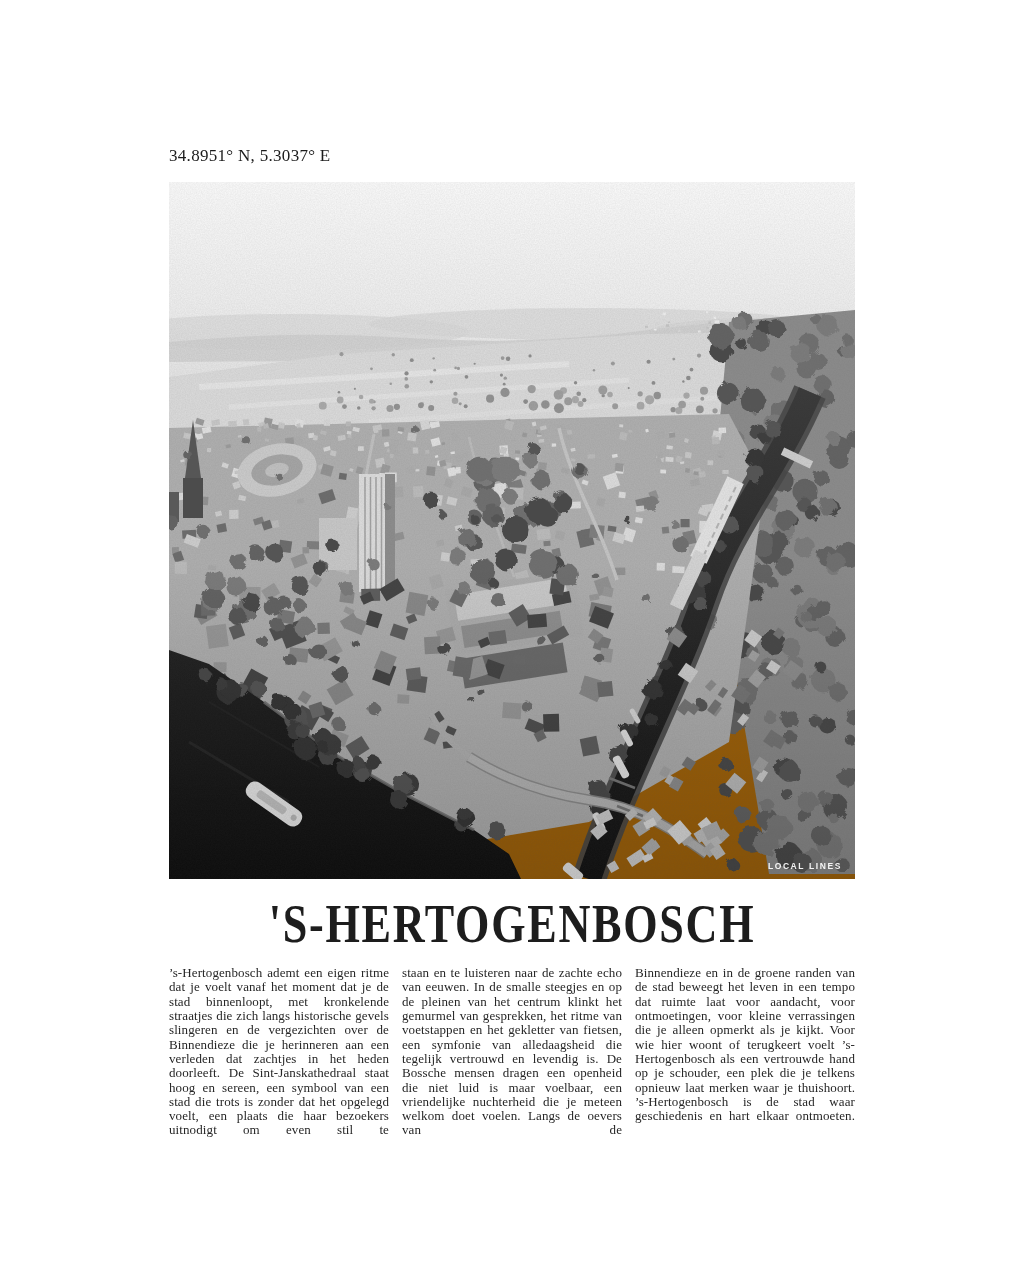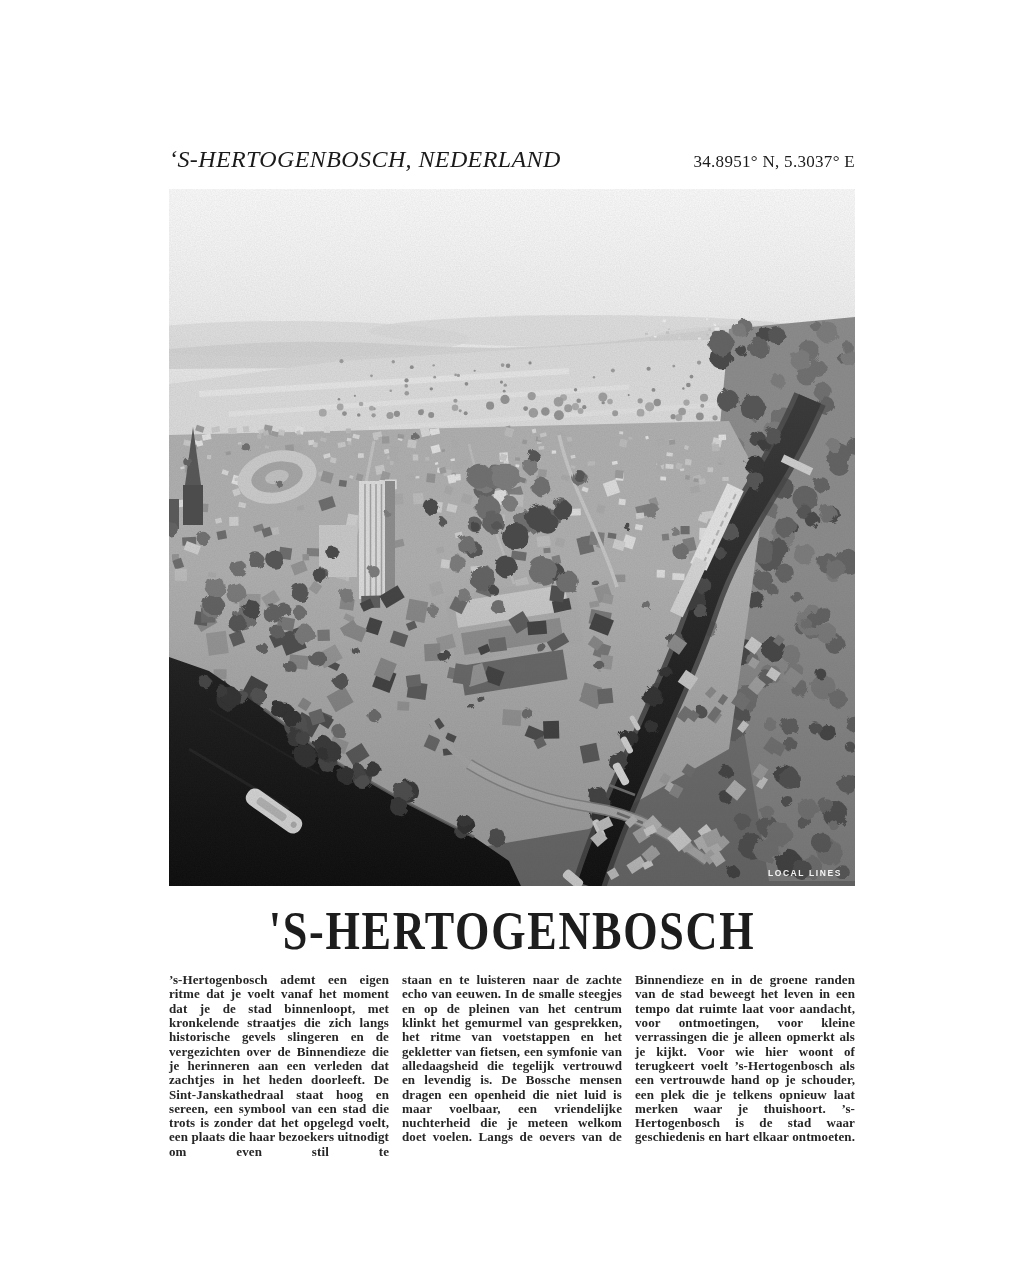--- a/index.html
+++ b/index.html
@@ -2,38 +2,37 @@
 <html><head>
 <meta charset="utf-8">
 <style>
   html,body{margin:0;padding:0;}
   body{width:1024px;height:1280px;background:#ffffff;overflow:hidden;
        font-family:"Liberation Serif","DejaVu Serif",serif;color:#1c1c1c;}
   .page{width:686px;margin:0 auto;padding-top:146px;}
   .hdr{display:flex;justify-content:space-between;align-items:baseline;}
   .hdr-loc{font-style:italic;font-size:24px;letter-spacing:0.4px;color:#1b1b1b;white-space:nowrap;}
   .hdr-coords{font-size:17px;color:#1b1b1b;white-space:nowrap;letter-spacing:0.3px;}
-  figure.photo{margin:16px 0 0 0;width:686px;height:697px;position:relative;background:#737373;}
+  figure.photo{margin:16px 0 0 0;width:686px;height:697px;position:relative;background:#a16207;}
   figure.photo svg{display:block;width:686px;height:697px;}
   .watermark{position:absolute;right:13px;bottom:8px;font-family:"Liberation Sans","DejaVu Sans",sans-serif;
              font-size:8.5px;font-weight:bold;letter-spacing:1.6px;color:rgba(255,255,255,0.93);}
   h1.title{margin:16px 0 14px 0;text-align:center;font-size:52px;font-weight:bold;
            letter-spacing:2px;line-height:1.1;color:#1d1d1d;
            transform:scale(0.85,1.06);transform-origin:50% 50%;white-space:nowrap;}
-  .cols{display:flex;gap:13px;font-weight:bold;}
+  .cols{display:flex;gap:13px;}
   .cols p{margin:0;width:220px;font-size:13px;line-height:1.1;color:#262626;
           text-align:justify;text-align-last:justify;letter-spacing:0.1px;}
 </style>
 </head>
 <body>
 
 <div class="page">
 
   <header class="hdr">
-    <div class="hdr-loc">‘S-HERTOGENBOSCH, NEDERLAND</div>
     <div class="hdr-coords">34.8951° N, 5.3037° E</div>
   </header>
 
   <figure class="photo">
     <svg id="photo-svg" viewBox="0 0 686 697" preserveAspectRatio="none">
       <defs>
         <linearGradient id="skyGrad" x1="0" y1="0" x2="0" y2="210" gradientUnits="userSpaceOnUse">
           <stop offset="0" stop-color="#fcfcfc"></stop>
             <stop offset="0.55" stop-color="#f1f1f1"></stop>
             <stop offset="1" stop-color="#e4e4e4"></stop>

